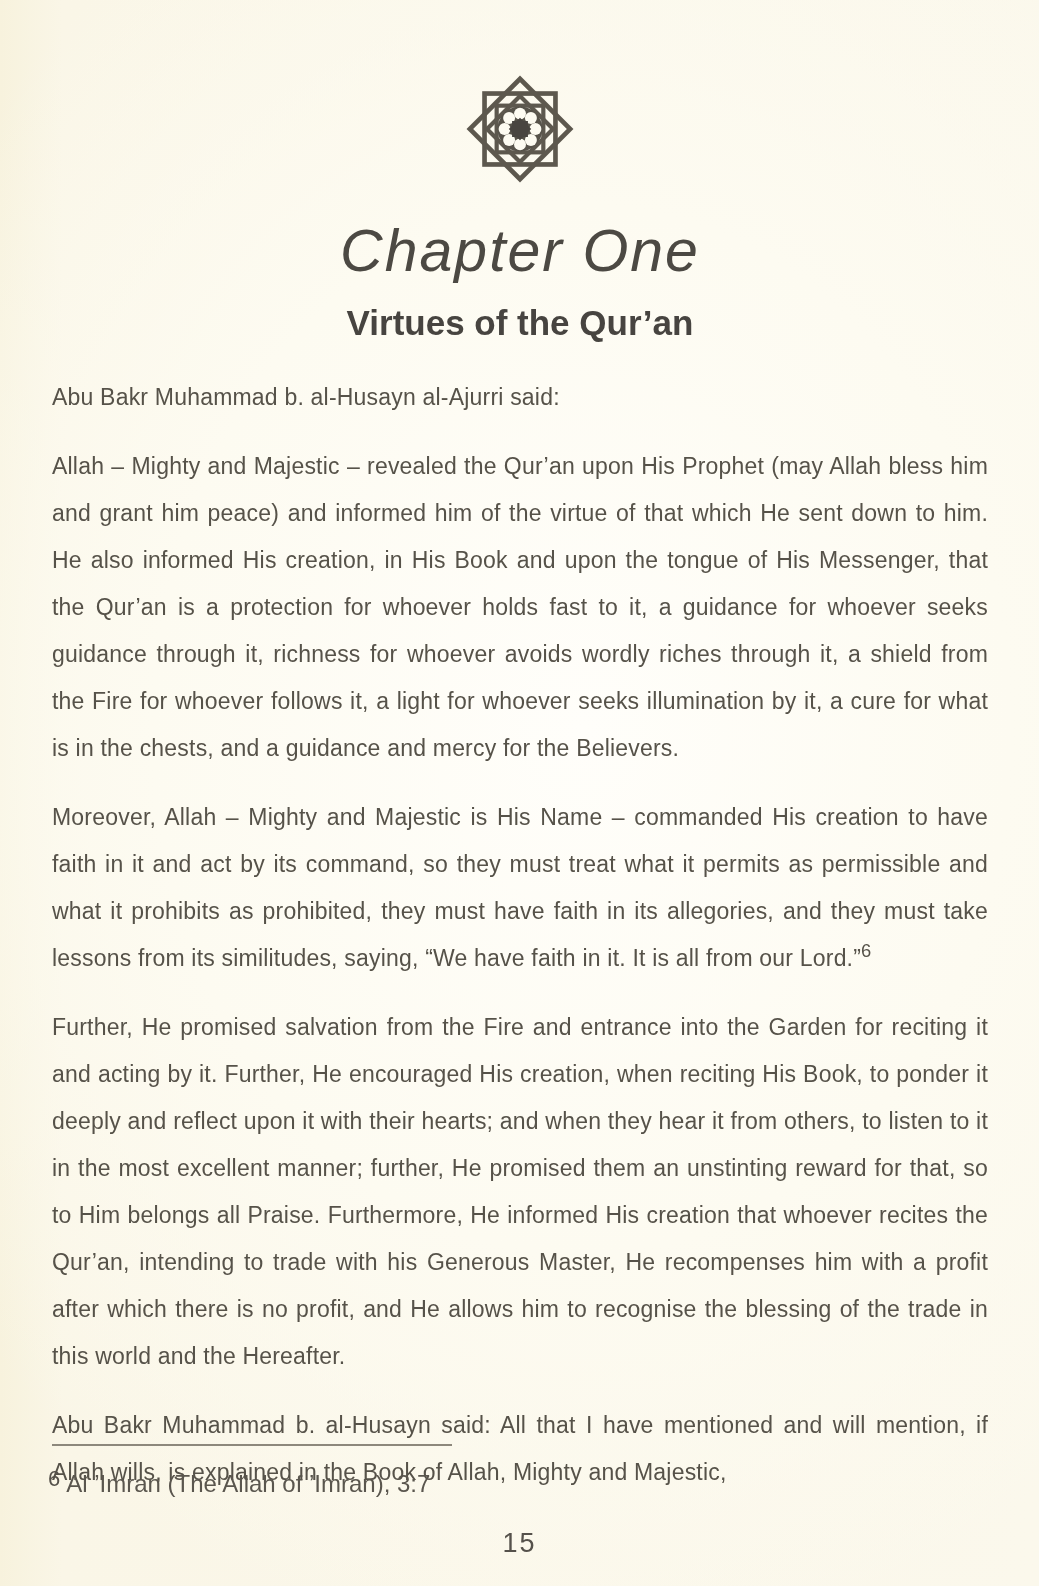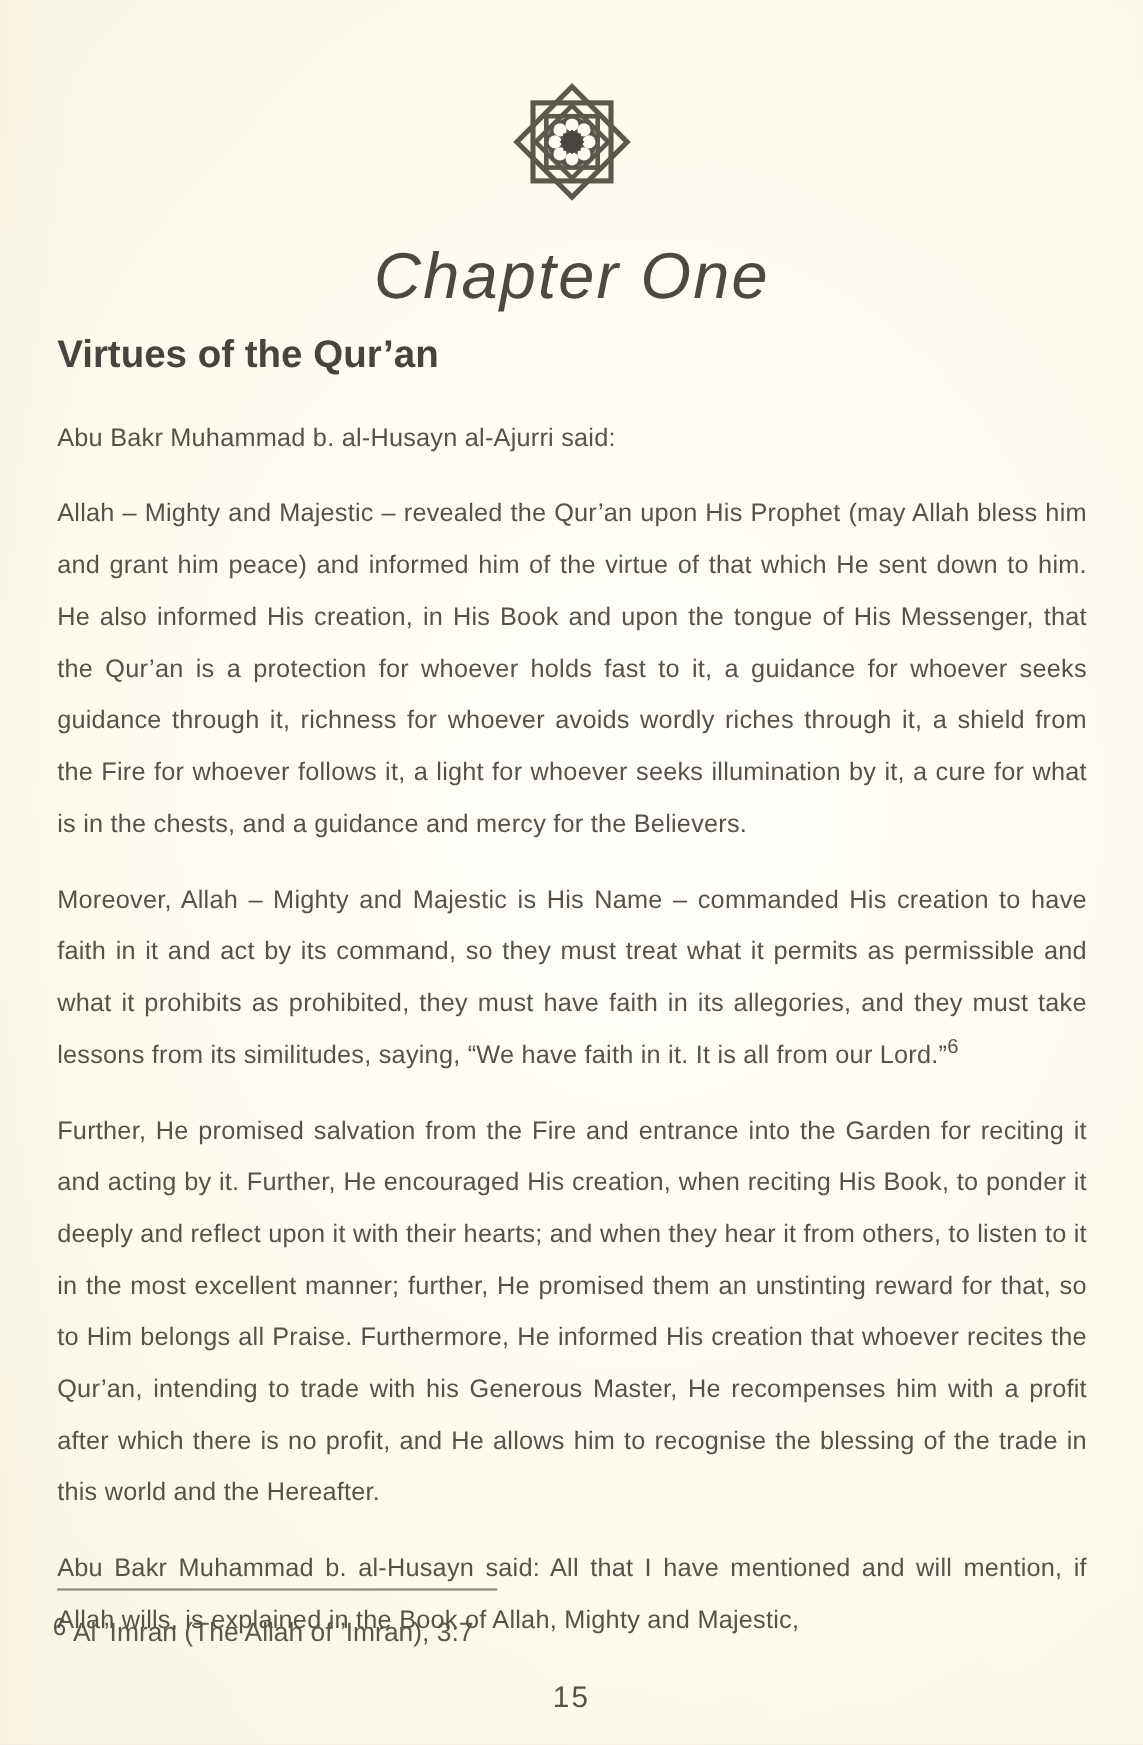--- a/index.html
+++ b/index.html
@@ -35,20 +35,21 @@
     text-align: center;
     font-size: 59px;
     line-height: 66px;
     font-style: italic;
     font-weight: 400;
     letter-spacing: 2px;
     color: #4c4943;
   }
   .section-title {
     margin: 18px 0 0 0;
+    text-align: center;
     font-size: 35px;
     line-height: 42px;
     font-weight: 700;
     color: #474440;
   }
   .text-block {
     margin-top: 30px;
   }
   p.body {
     margin: 0 0 22px 0;

